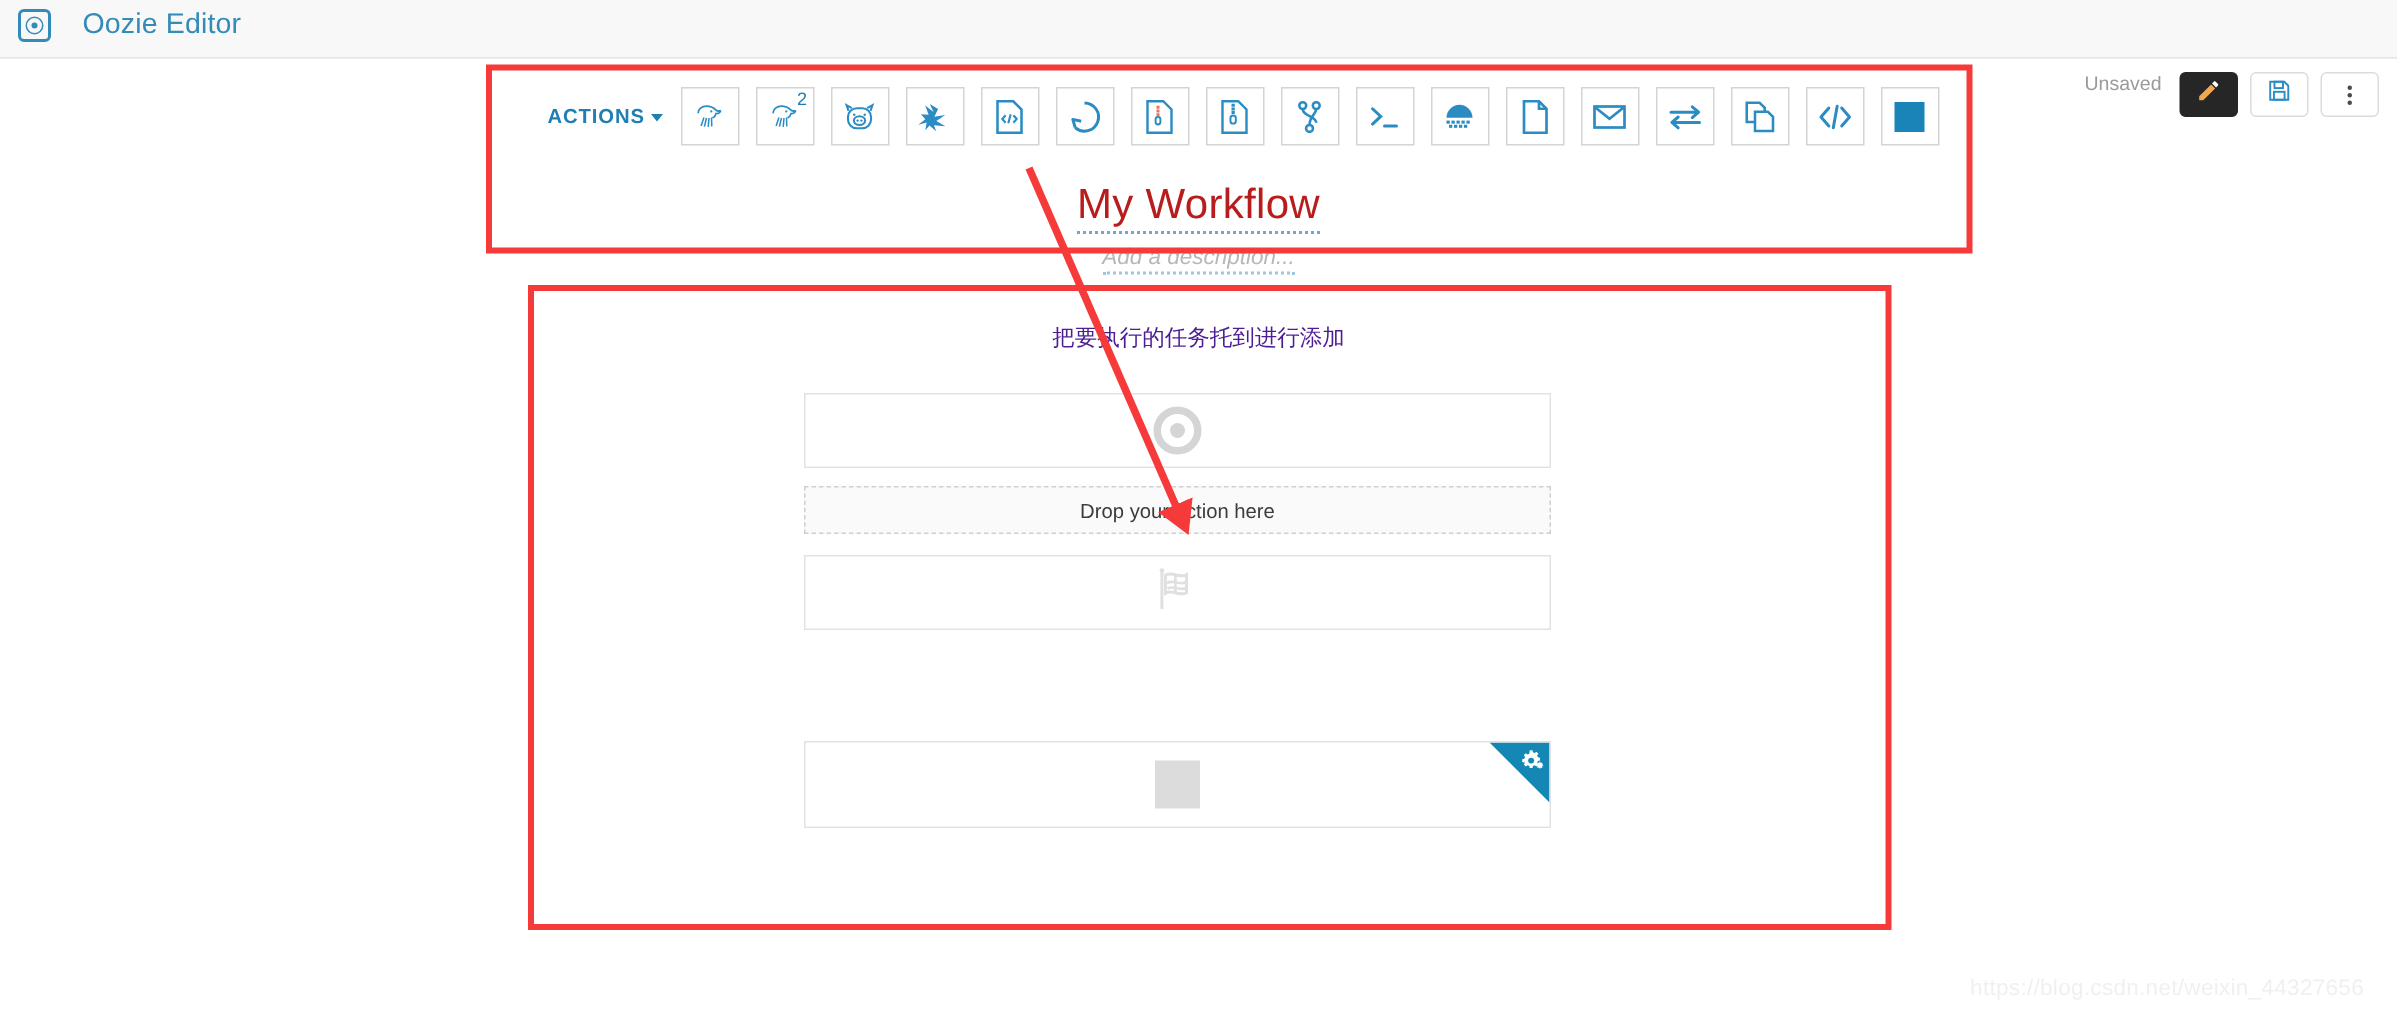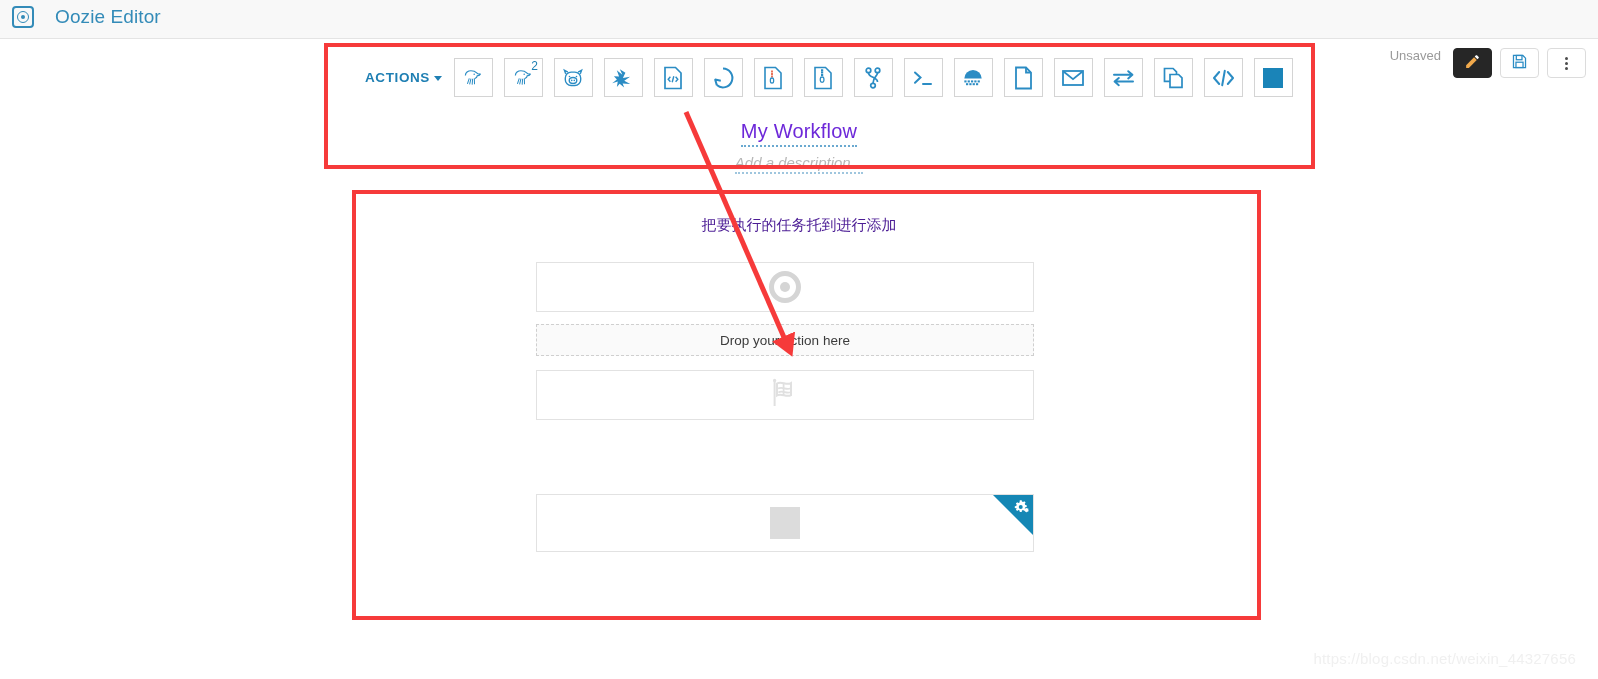--- a/index.html
+++ b/index.html
@@ -141,22 +141,22 @@
   
   #wf-meta {
     position: absolute;
     left: 0; top: 120px;
     width: 1598px;
     text-align: center;
     pointer-events: none;
   }
   #wf-name {
     display: inline-block;
-    font-size: 20px;
-    color: #6d28d9;
+    font-size: 28px;
+    color: #b91c1c;
     border-bottom: 2px dotted #6aa9d0;
     padding-bottom: 2px;
     letter-spacing: 0.2px;
   }
   #wf-desc {
     display: inline-block;
     margin-top: 7px;
     font-size: 15px;
     font-style: italic;
     color: #b7b7b7;

